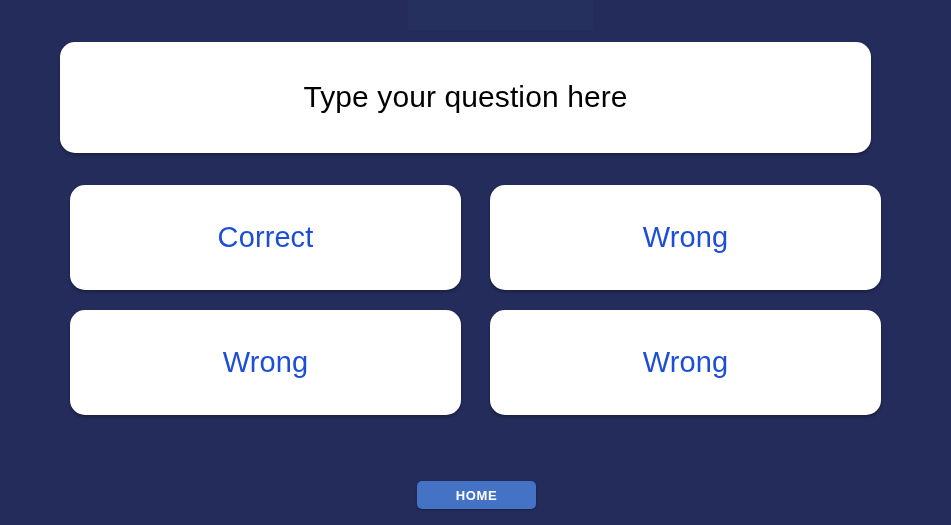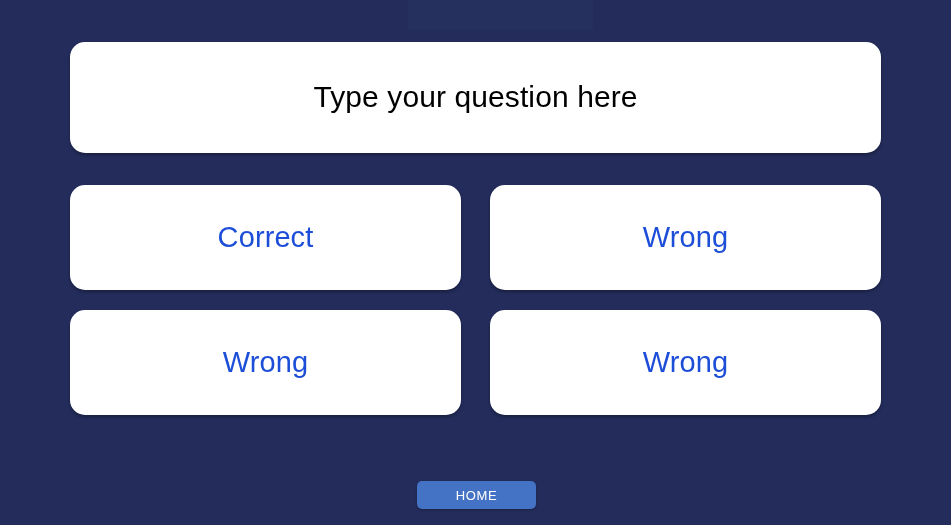--- a/index.html
+++ b/index.html
@@ -44,21 +44,21 @@
     display: flex;
     align-items: center;
     justify-content: center;
     box-sizing: border-box;
     text-align: center;
     overflow: hidden;
   }
 
   
   .card-question {
-    left: 70px;
+    left: 60px;
     top: 42px;
     width: 811px;
     height: 111px;
   }
   .card-question .card-text {
     font-size: 30px;
     line-height: 1.15;
     color: #000000;
     font-weight: 400;
     letter-spacing: 0.1px;
@@ -90,21 +90,21 @@
     left: 417px;
     top: 481px;
     width: 119px;
     height: 28px;
     background: #4472c4;
     border: none;
     border-radius: 5px;
     color: #ffffff;
     font-family: "Liberation Sans", sans-serif;
     font-size: 13px;
-    font-weight: 400;
+    font-weight: 700;
     letter-spacing: 0.6px;
     display: flex;
     align-items: center;
     justify-content: center;
     cursor: pointer;
     padding: 0;
     box-sizing: border-box;
     box-shadow: 0 1px 2px rgba(0, 0, 0, 0.25);
   }
 </style>

